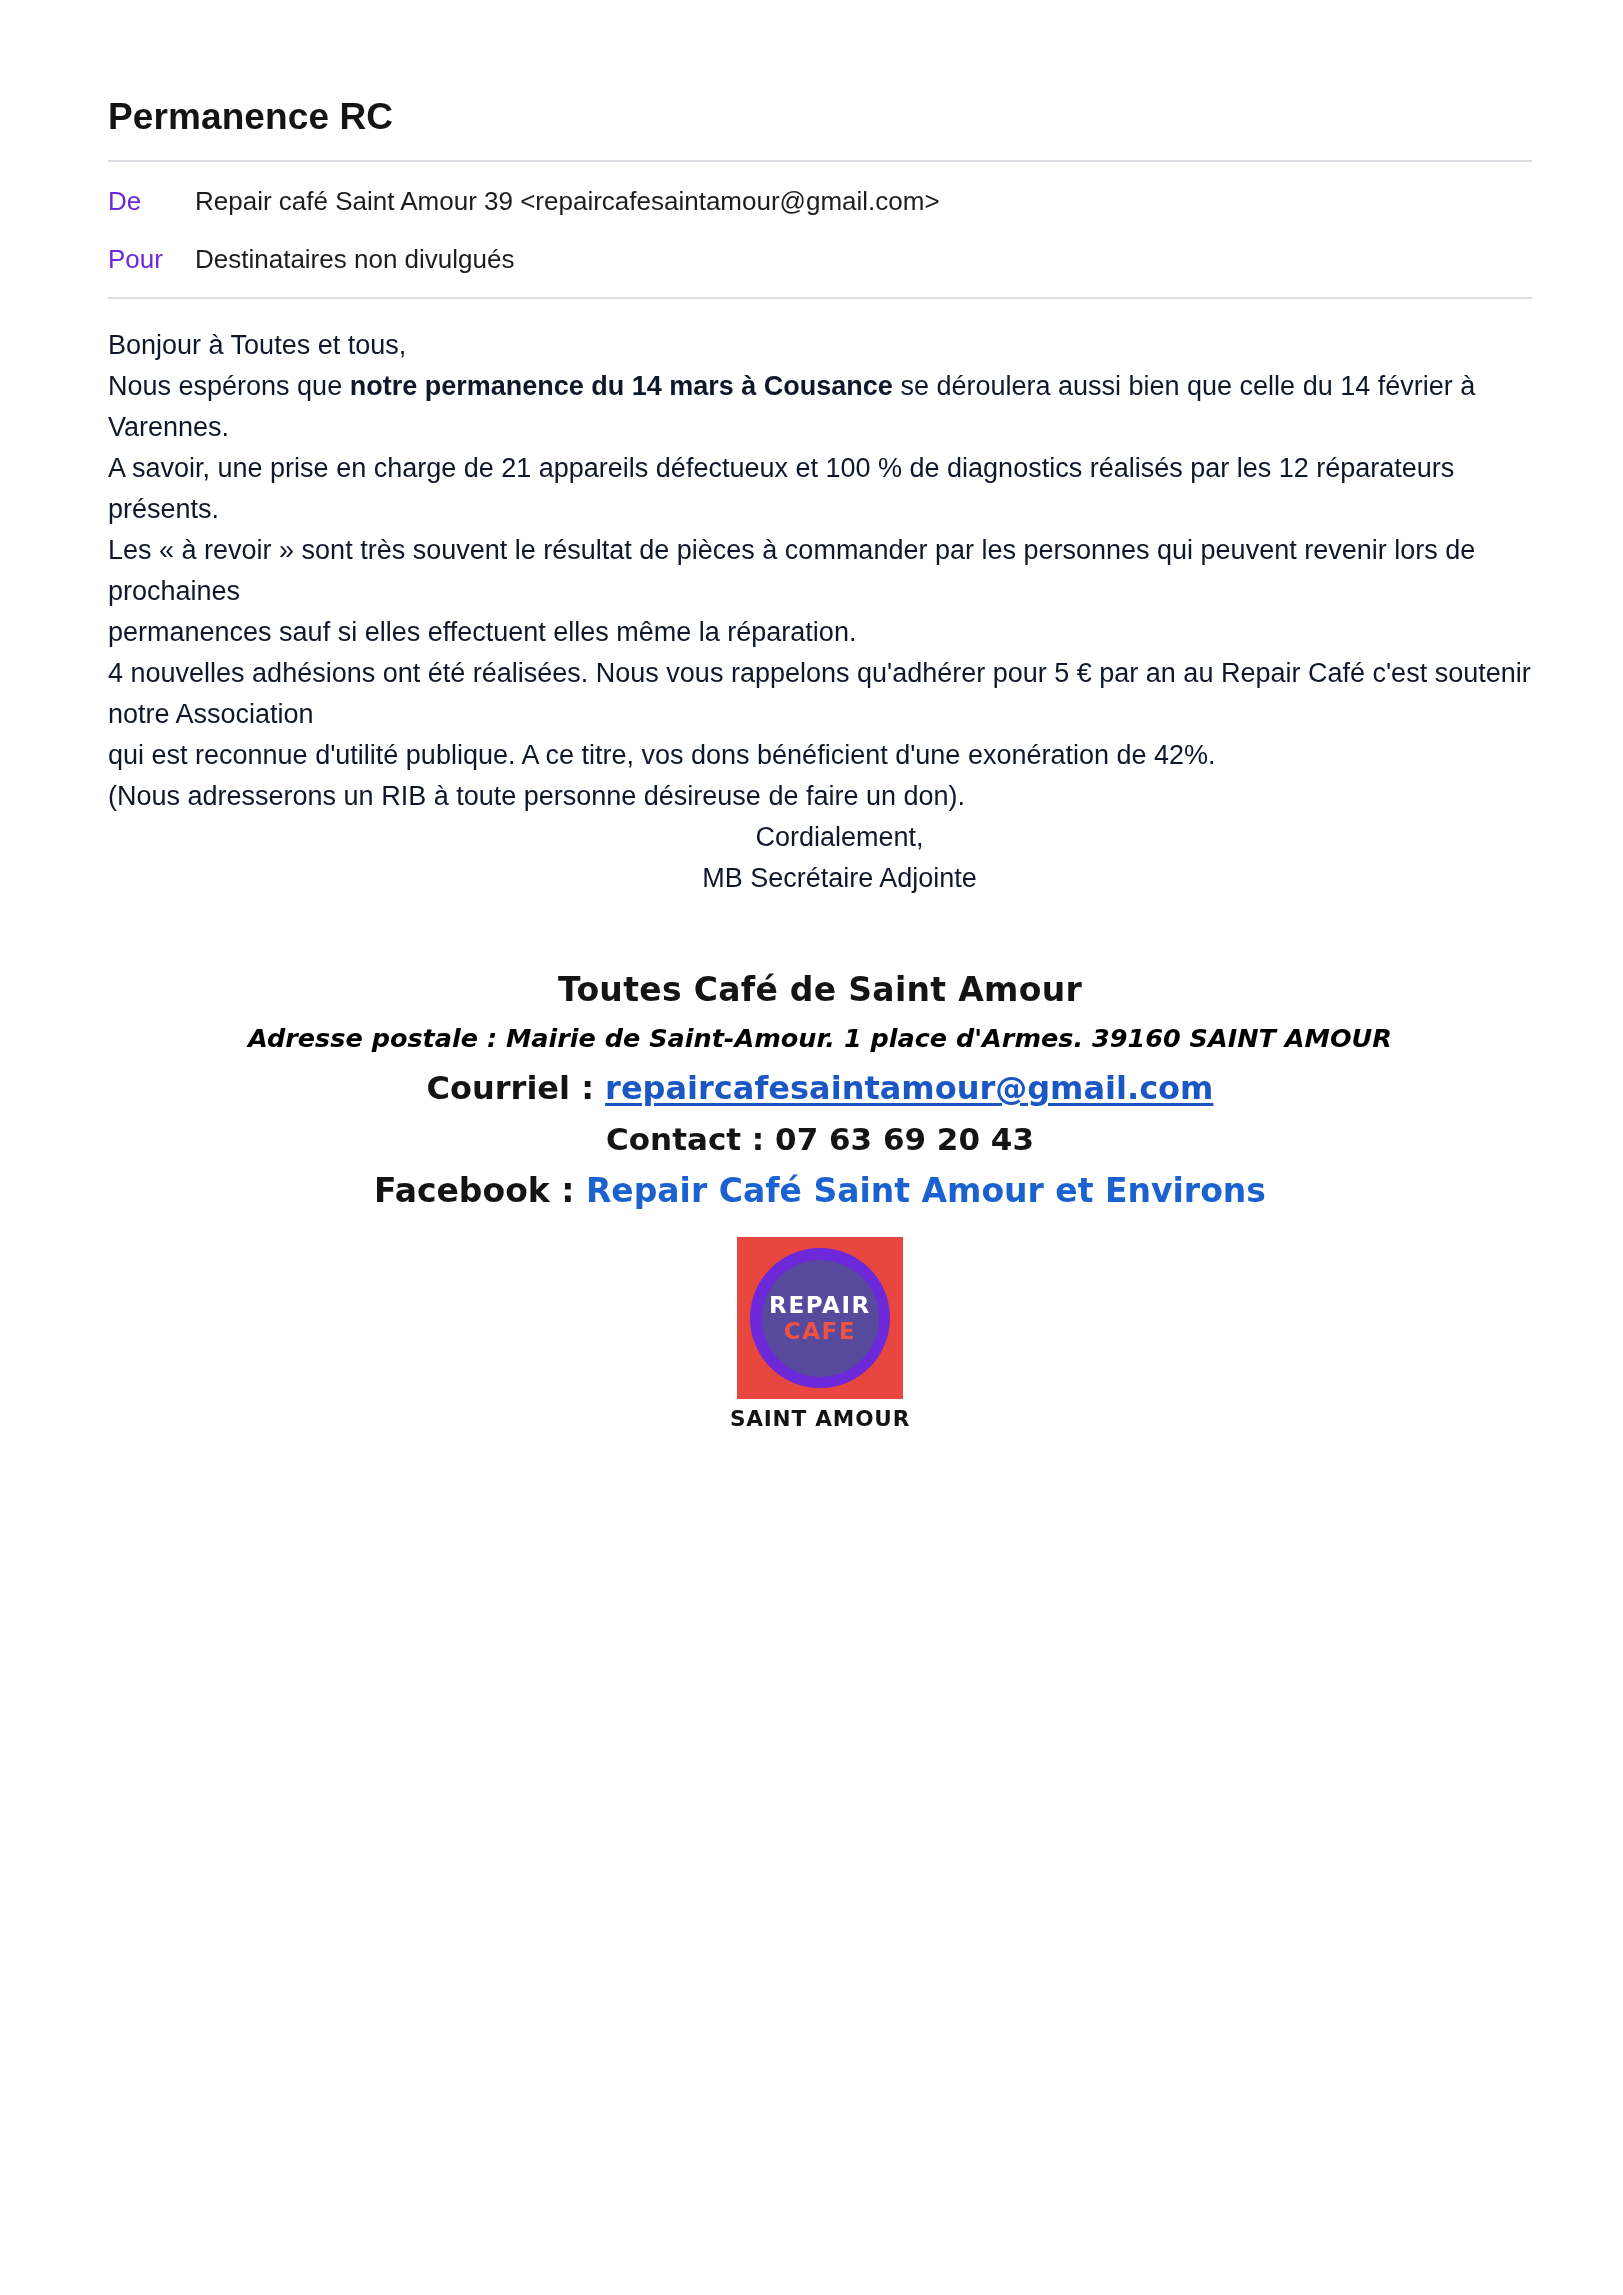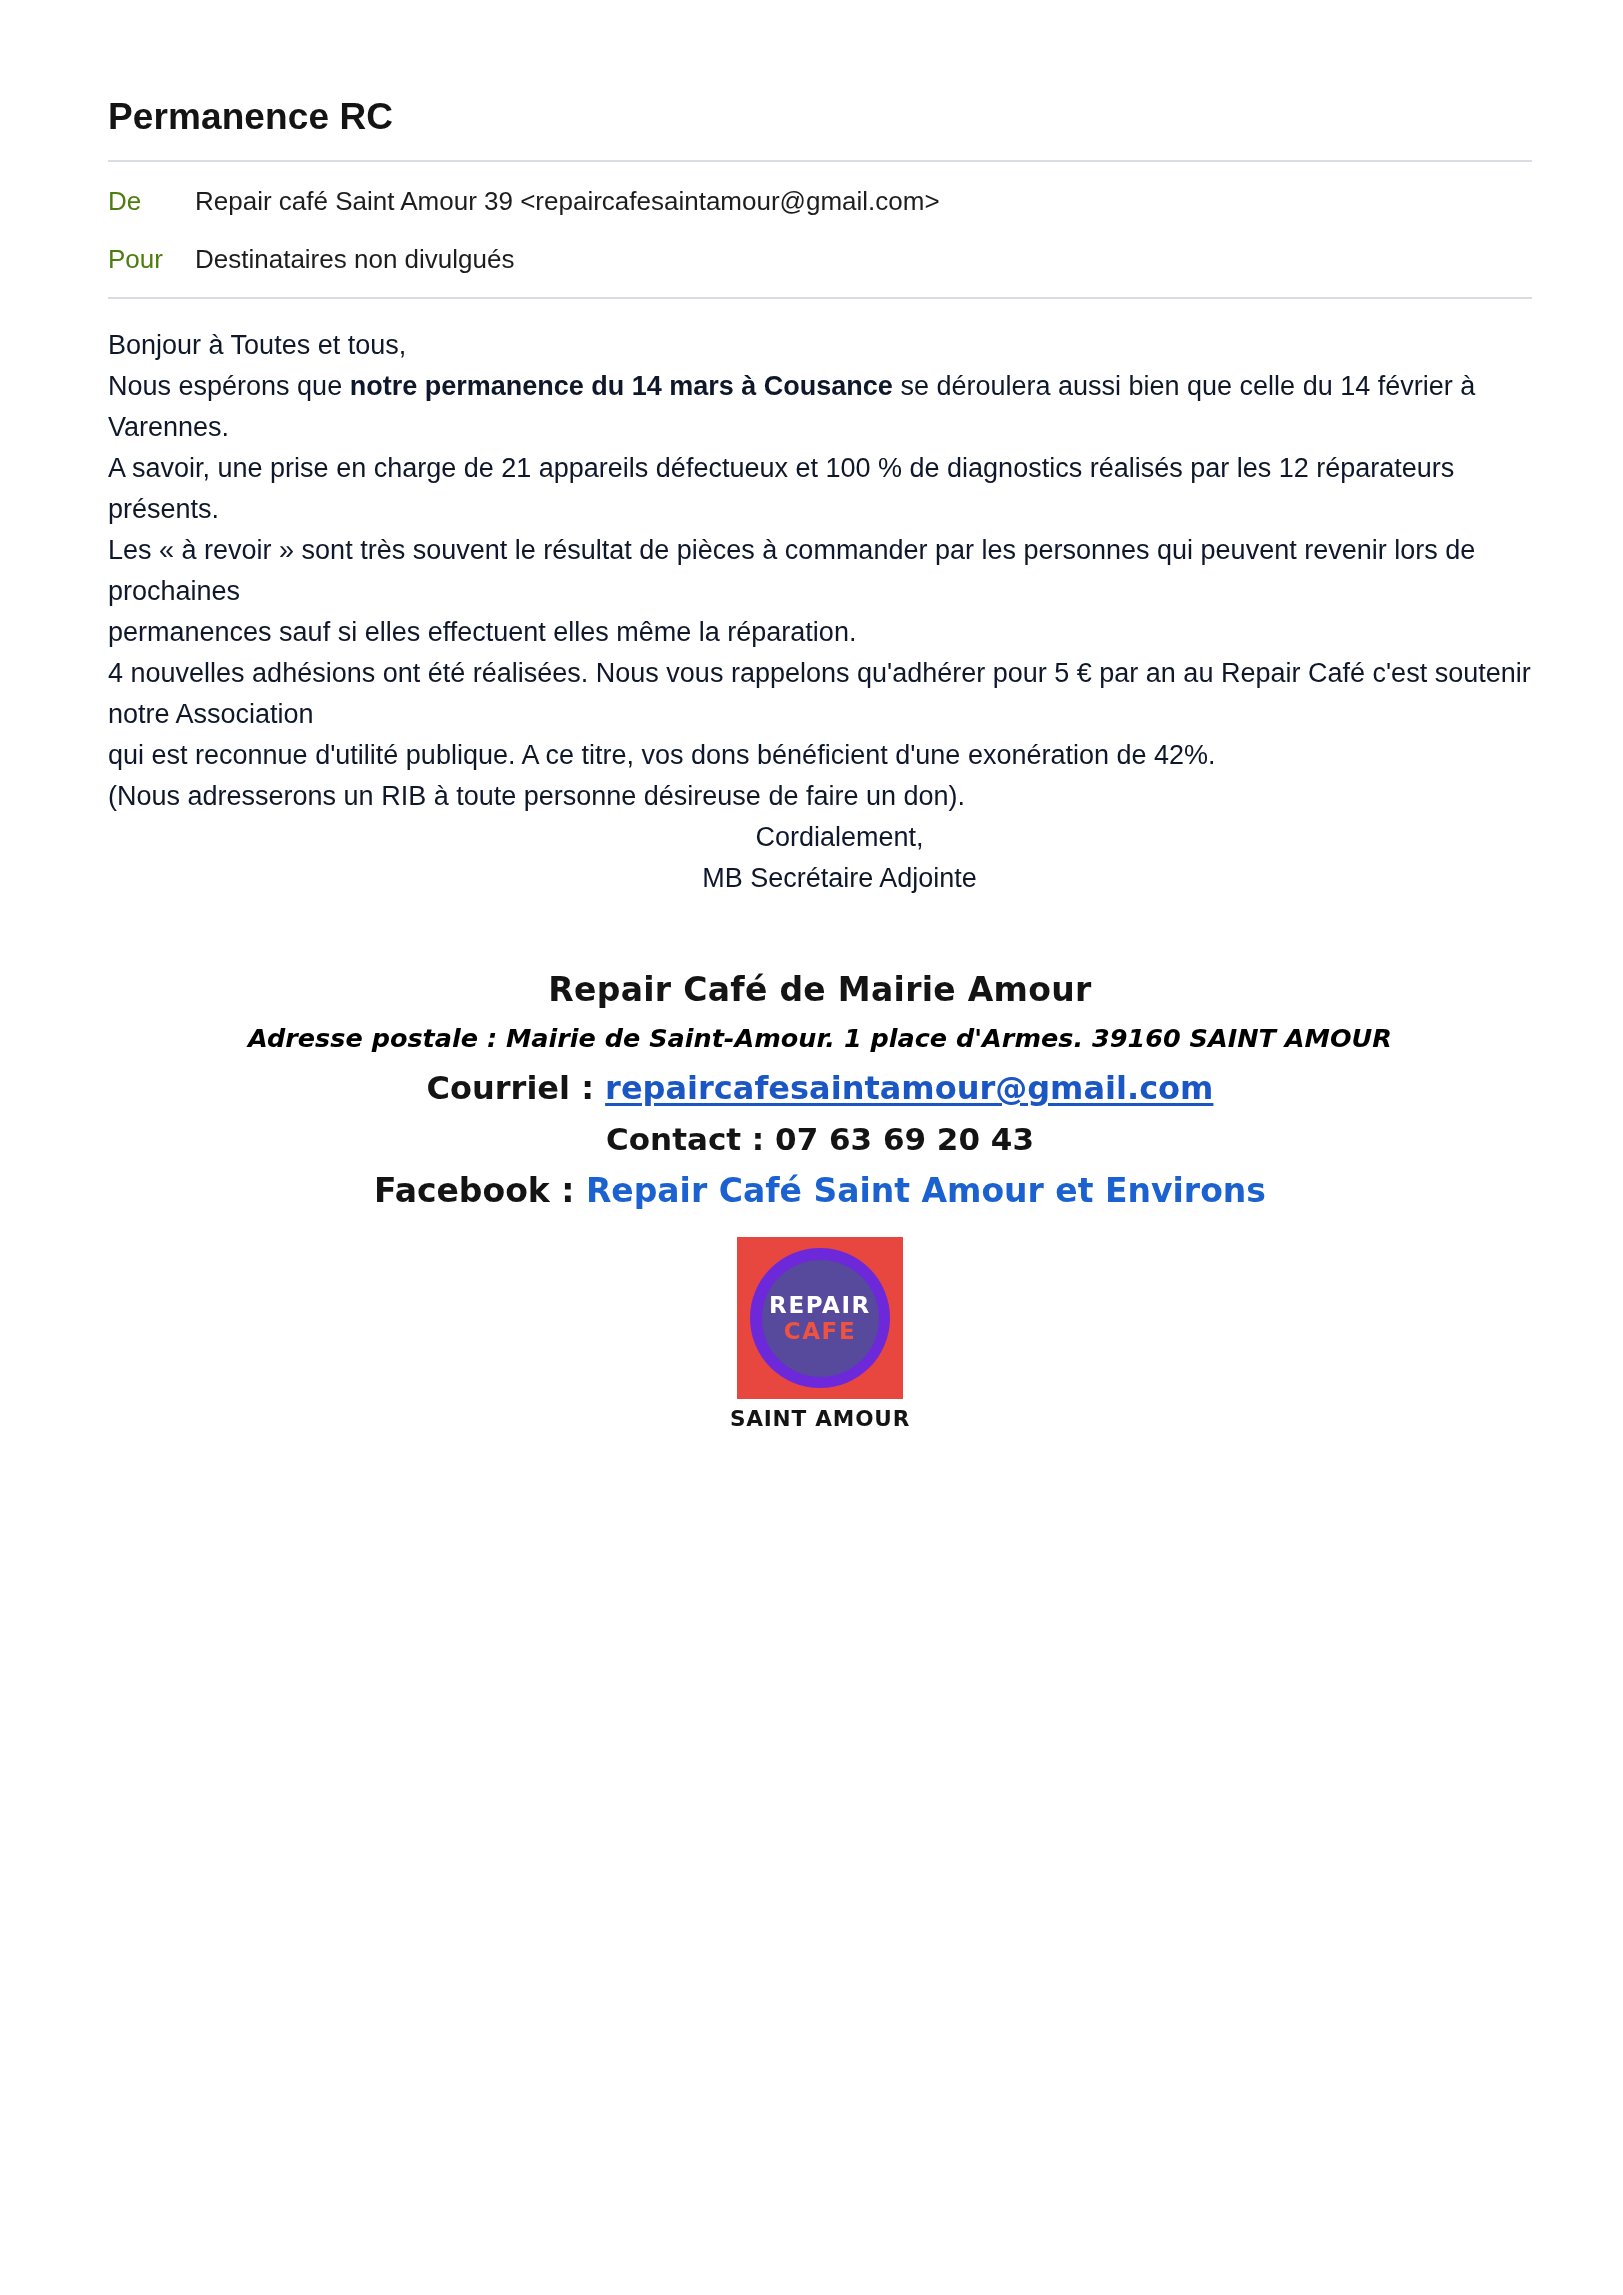--- a/index.html
+++ b/index.html
@@ -58,21 +58,21 @@
   .meta-row {
     display: flex;
     align-items: baseline;
     margin-bottom: 25px;
   }
   .meta-row:last-child { margin-bottom: 0; }
   .meta-label {
     width: 87px;
     flex: 0 0 87px;
     font-size: 26px;
-    color: #4d7c0f;
+    color: #6d28d9;
     line-height: 1.25;
   }
   .meta-value {
     font-size: 26px;
     color: #1d1d1d;
     line-height: 1.25;
     white-space: pre;
   }
 
   
@@ -243,21 +243,21 @@
 
       <p class="body-line">(Nous adresserons un RIB à toute personne désireuse de faire un don).</p>
 
       <p class="center-line">Cordialement,</p>
       <p class="center-line">MB Secrétaire Adjointe</p>
 
     </div>
 
     <div class="sig-block">
 
-      <div class="sig-title">Repair Café de Mairie Amour</div>
+      <div class="sig-title">Toutes Café de Saint Amour</div>
 
       <div class="sig-address">Adresse postale : Mairie de Saint-Amour. 1 place d'Armes. 39160 SAINT AMOUR</div>
 
       <div class="sig-row"><span class="lbl">Courriel : </span><a class="link-mail" href="#">repaircafesaintamour@gmail.com</a></div>
 
       <div class="sig-row phone"><span class="lbl">Contact : </span><span>07 63 69 20 43</span></div>
 
       <div class="sig-row facebook"><span class="lbl">Facebook : </span><a class="link-fb" href="#">Repair Café Saint Amour et Environs</a></div>
 
       <div class="logo-wrap">

